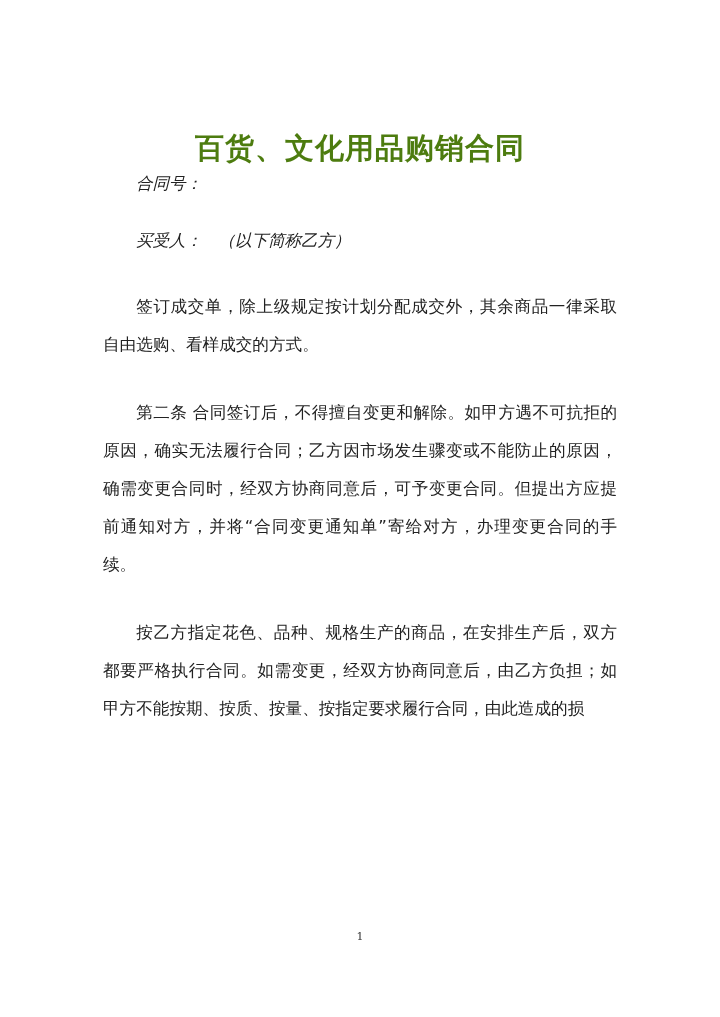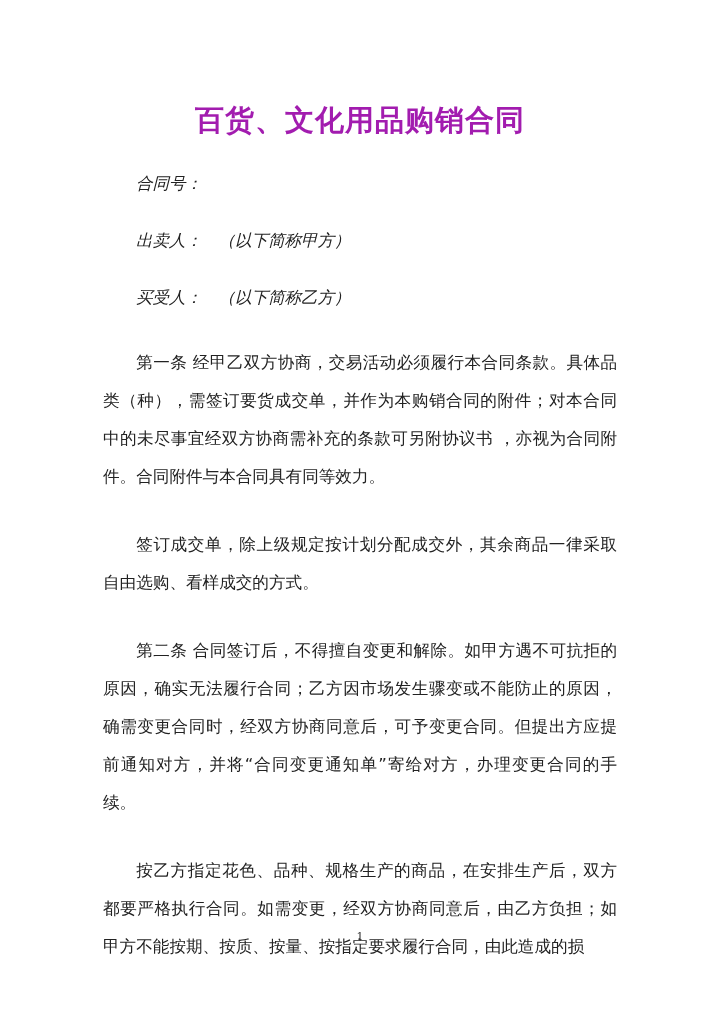--- a/index.html
+++ b/index.html
@@ -16,28 +16,28 @@
     background: #ffffff;
     overflow: hidden;
     font-family: "DejaVu Sans", "Liberation Sans", sans-serif;
     color: #222222;
     box-sizing: border-box;
   }
 
   
   .doc-title {
     position: absolute;
-    top: 82px;
+    top: 110px;
     left: 0;
     width: 720px;
     text-align: center;
     font-size: 29px;
     font-weight: bold;
     letter-spacing: 1px;
-    color: #a21caf;
+    color: #4d7c0f;
     line-height: 1.35;
   }
 
   
   .content {
     position: absolute;
     top: 172px;
     left: 103px;
     width: 514px;
   }
@@ -99,26 +99,24 @@
 <body>
 
 <div class="page">
 
   <h1 class="doc-title">百货、文化用品购销合同</h1>
 
   <div class="content">
 
     <ul class="field-list">
       <li class="field-row">合同号：</li>
-      <li class="field-row">出卖人：　（以下简称甲方）</li>
       <li class="field-row">买受人：　（以下简称乙方）</li>
     </ul>
 
     <div class="body-blocks">
-      <p class="para">第一条 经甲乙双方协商，交易活动必须履行本合同条款。具体品类（种），需签订要货成交单，并作为本购销合同的附件；对本合同中的未尽事宜经双方协商需补充的条款可另附协议书 ，亦视为合同附件。合同附件与本合同具有同等效力。</p>
       <p class="para">签订成交单，除上级规定按计划分配成交外，其余商品一律采取自由选购、看样成交的方式。</p>
       <p class="para">第二条 合同签订后，不得擅自变更和解除。如甲方遇不可抗拒的原因，确实无法履行合同；乙方因市场发生骤变或不能防止的原因，确需变更合同时，经双方协商同意后，可予变更合同。但提出方应提前通知对方，并将“合同变更通知单”寄给对方，办理变更合同的手续。</p>
       <p class="para">按乙方指定花色、品种、规格生产的商品，在安排生产后，双方都要严格执行合同。如需变更，经双方协商同意后，由乙方负担；如甲方不能按期、按质、按量、按指定要求履行合同，由此造成的损</p>
     </div>
 
   </div>
 
   <div class="page-number">1</div>
 
 </div>

